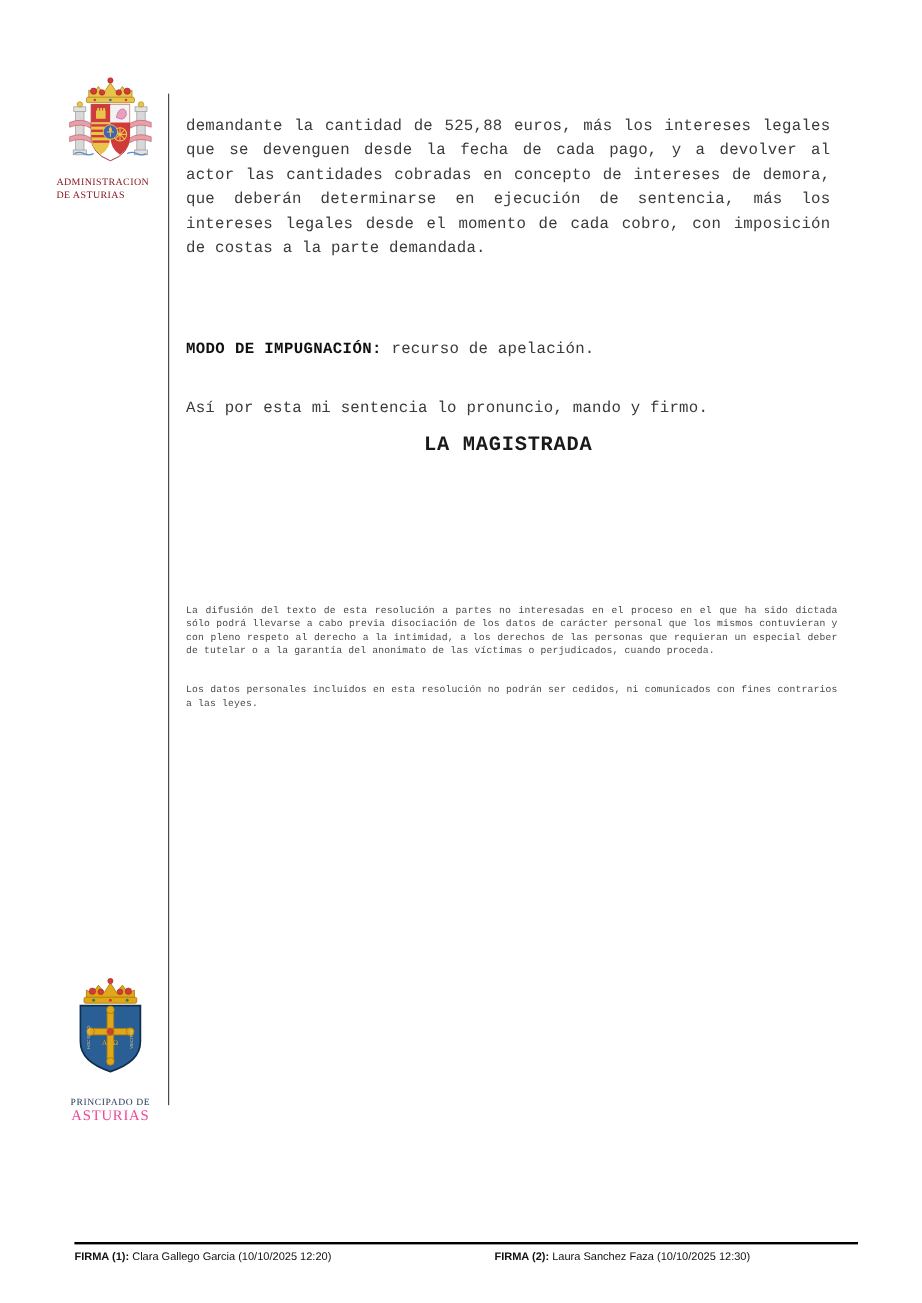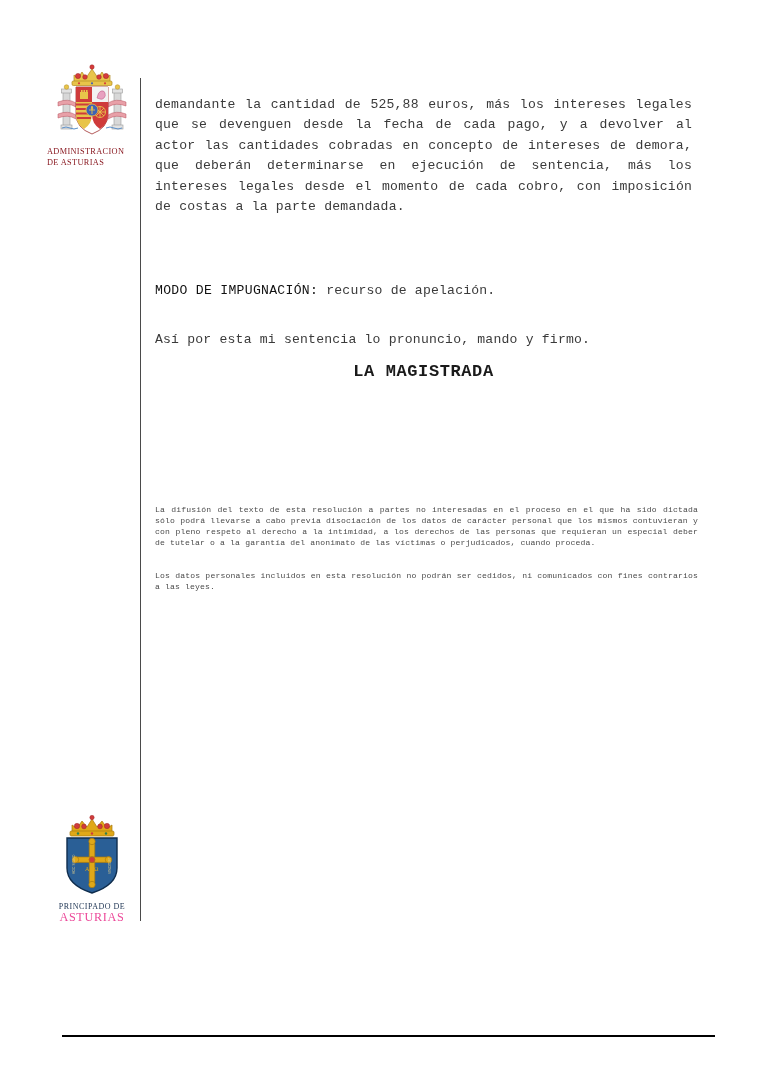--- a/index.html
+++ b/index.html
@@ -69,21 +69,21 @@
     width: 72px;
     height: 86px;
     margin: 0 auto;
     display: block;
   }
   .emblem-asturias .cap1 {
     font-family: "Liberation Serif", "DejaVu Serif", serif;
     font-size: 8px;
     letter-spacing: 0.5px;
     color: #1d3352;
-    margin-top: 4px;
+    margin-top: 16px;
   }
   .emblem-asturias .cap2 {
     font-family: "Liberation Serif", "DejaVu Serif", serif;
     font-size: 12.2px;
     letter-spacing: 0.7px;
     color: #ec4899;
     line-height: 13px;
   }
 
   
@@ -109,21 +109,21 @@
   .p-magistrada {
     position: absolute; top: 362px; left: 0; width: 537px;
     text-align: center;
     font-size: 17px;
     font-weight: bold;
     color: #1a1a1a;
     letter-spacing: 0.6px;
   }
 
   .bold-label {
-    font-weight: normal;
+    font-weight: bold;
     color: #111111;
     letter-spacing: 0.3px;
   }
 
   
   .disclaimer {
     position: absolute;
     left: 0;
     width: 543px;
     font-size: 8.1px;
@@ -286,14 +286,22 @@
 
     <div class="para p-asi">Así por esta mi sentencia lo pronuncio, mando y firmo.</div>
 
     <div class="p-magistrada">LA MAGISTRADA</div>
 
     <div class="disclaimer d-1">La difusión del texto de esta resolución a partes no interesadas en el proceso en el que ha sido dictada sólo podrá llevarse a cabo previa disociación de los datos de carácter personal que los mismos contuvieran y con pleno respeto al derecho a la intimidad, a los derechos de las personas que requieran un especial deber de tutelar o a la garantía del anonimato de las víctimas o perjudicados, cuando proceda.</div>
     <div class="disclaimer d-2">Los datos personales incluidos en esta resolución no podrán ser cedidos, ni comunicados con fines contrarios a las leyes.</div>
   </div>
 
   <div class="footer-rule"></div>
+  <div class="footer-sigs">
+    <div class="sig sig-1">
+      <b>FIRMA (1):</b><span> Clara Gallego Garcia (10/10/2025 12:20)</span>
+    </div>
+    <div class="sig sig-2">
+      <b>FIRMA (2):</b><span> Laura Sanchez Faza (10/10/2025 12:30)</span>
+    </div>
+  </div>
 
 </div>
 
 </body></html>

